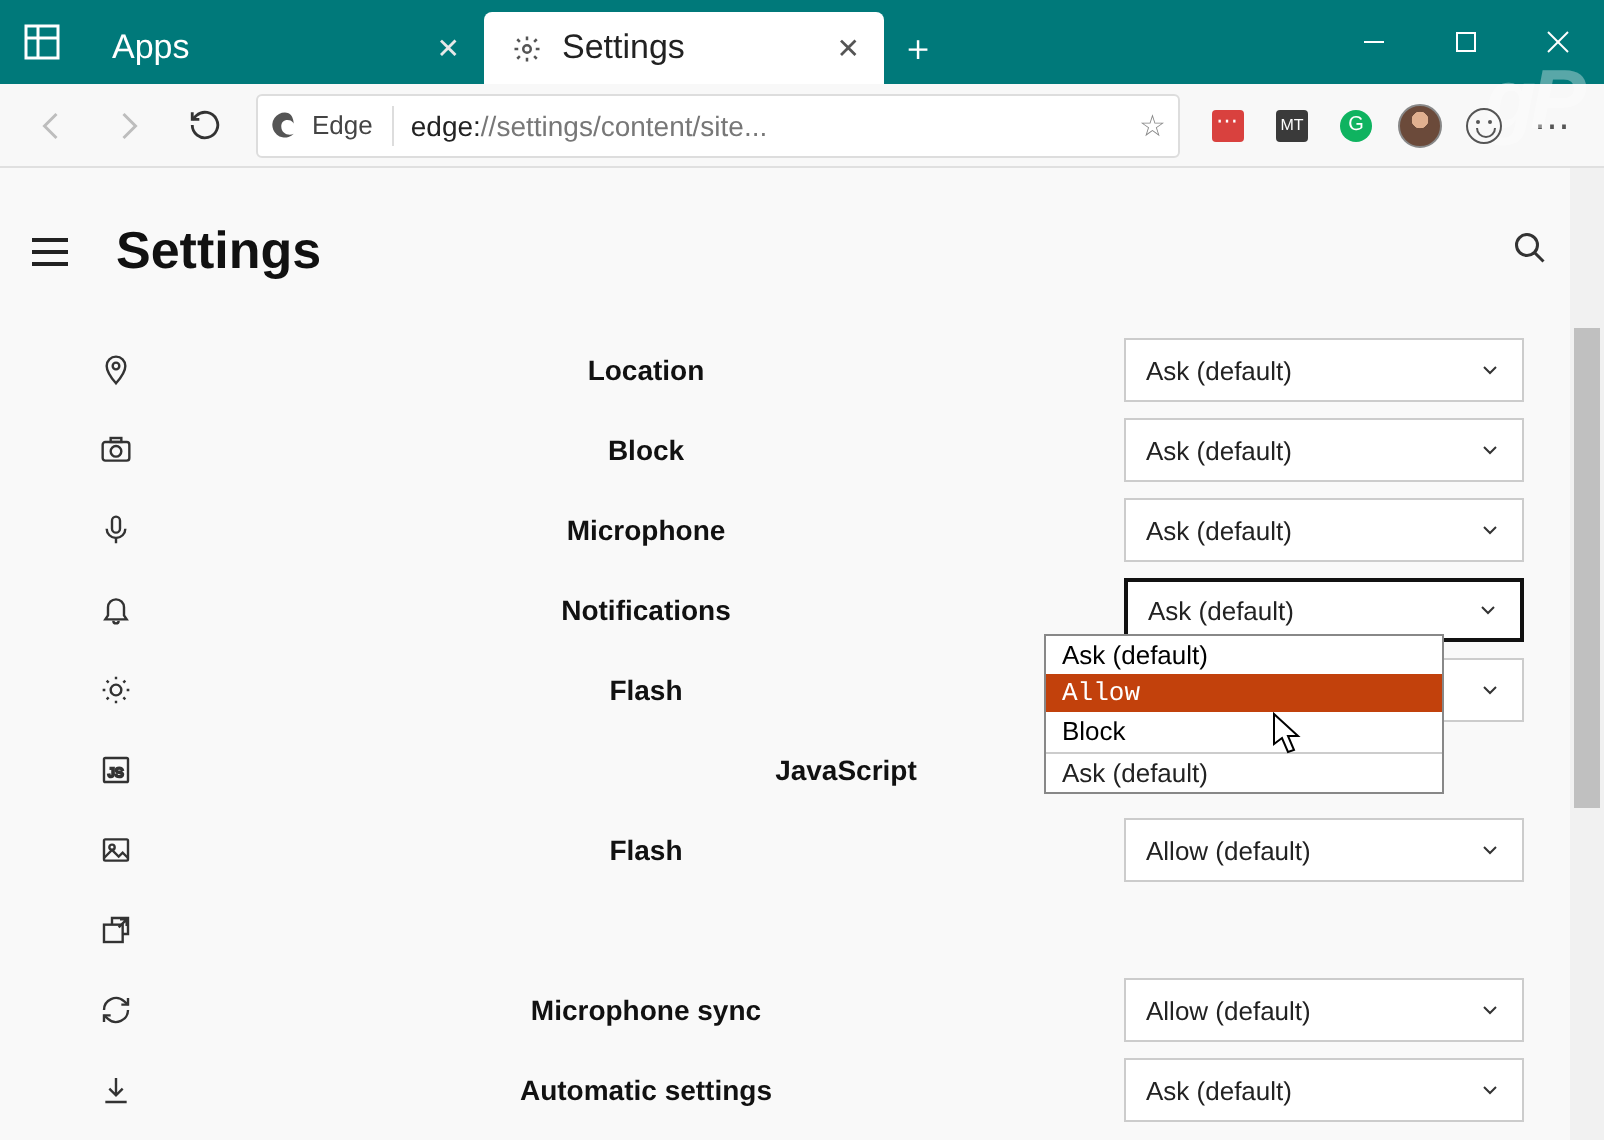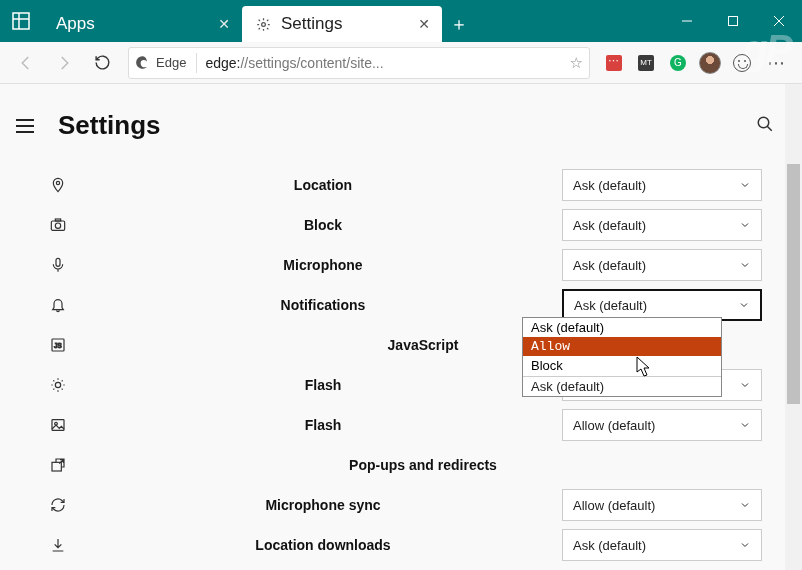--- a/index.html
+++ b/index.html
@@ -362,40 +362,40 @@
         <div class="dropdown">
           <div>Ask (default)</div>
           <div class="hl">Allow</div>
           <div>Block</div>
           <div class="flash-under">Ask (default)</div>
         </div>
       </div>
       <div class="perm-row">
         <span class="perm-icon">
           <svg width="16" height="16" viewBox="0 0 24 24" fill="none" stroke="#333" stroke-width="1.8">
+            <circle cx="12" cy="12" r="4"></circle>
+            <path d="M12 2v2M12 20v2M2 12h2M20 12h2M5 5l1.5 1.5M17.5 17.5L19 19M5 19l1.5-1.5M17.5 6.5L19 5"></path>
+          </svg>
+        </span>
+        <span class="perm-label">Flash</span>
+        <div class="perm-select">
+          <span>Ask (default)</span>
+          <svg class="chev" width="12" height="12" viewBox="0 0 24 24" fill="none" stroke="#333" stroke-width="2">
+            <path d="M6 9l6 6 6-6"></path>
+          </svg>
+        </div>
+      </div>
+      <div class="perm-row">
+        <span class="perm-icon">
+          <svg width="16" height="16" viewBox="0 0 24 24" fill="none" stroke="#333" stroke-width="1.8">
             <rect x="3" y="3" width="18" height="18" rx="1"></rect>
             <text x="6" y="17" font-size="10" font-family="Arial" fill="#333">JS</text>
           </svg>
         </span>
         <span class="perm-label">JavaScript</span>
-      </div>
-      <div class="perm-row">
-        <span class="perm-icon">
-          <svg width="16" height="16" viewBox="0 0 24 24" fill="none" stroke="#333" stroke-width="1.8">
-            <circle cx="12" cy="12" r="4"></circle>
-            <path d="M12 2v2M12 20v2M2 12h2M20 12h2M5 5l1.5 1.5M17.5 17.5L19 19M5 19l1.5-1.5M17.5 6.5L19 5"></path>
-          </svg>
-        </span>
-        <span class="perm-label">Flash</span>
-        <div class="perm-select">
-          <span>Ask (default)</span>
-          <svg class="chev" width="12" height="12" viewBox="0 0 24 24" fill="none" stroke="#333" stroke-width="2">
-            <path d="M6 9l6 6 6-6"></path>
-          </svg>
-        </div>
       </div>
       <div class="perm-row">
         <span class="perm-icon">
           <svg width="16" height="16" viewBox="0 0 24 24" fill="none" stroke="#333" stroke-width="1.8">
             <rect x="3" y="4" width="18" height="16" rx="1"></rect>
             <circle cx="9" cy="10" r="2"></circle>
             <path d="M3 18l6-6 5 5 3-3 4 4"></path>
           </svg>
         </span>
         <span class="perm-label">Flash</span>
@@ -406,21 +406,20 @@
           </svg>
         </div>
       </div>
       <div class="perm-row">
         <span class="perm-icon">
           <svg width="16" height="16" viewBox="0 0 24 24" fill="none" stroke="#333" stroke-width="1.8">
             <rect x="3" y="8" width="14" height="13"></rect>
             <path d="M9 8V3h12v12h-4M14 10l6-6M20 4v5M20 4h-5"></path>
           </svg>
         </span>
-        <span class="perm-label">Pop-ups and redirects</span>
       </div>
       <div class="perm-row">
         <span class="perm-icon">
           <svg width="16" height="16" viewBox="0 0 24 24" fill="none" stroke="#333" stroke-width="1.8">
             <path d="M3 12a9 9 0 0 1 15-6.7L21 8M21 12a9 9 0 0 1-15 6.7L3 16"></path>
             <path d="M21 3v5h-5M3 21v-5h5"></path>
           </svg>
         </span>
         <span class="perm-label">Microphone sync</span>
         <div class="perm-select">
@@ -429,21 +428,21 @@
             <path d="M6 9l6 6 6-6"></path>
           </svg>
         </div>
       </div>
       <div class="perm-row">
         <span class="perm-icon">
           <svg width="16" height="16" viewBox="0 0 24 24" fill="none" stroke="#333" stroke-width="1.8">
             <path d="M12 3v13M7 11l5 5 5-5M4 21h16"></path>
           </svg>
         </span>
-        <span class="perm-label">Location downloads</span>
+        <span class="perm-label">Automatic settings</span>
         <div class="perm-select">
           <span>Ask (default)</span>
           <svg class="chev" width="12" height="12" viewBox="0 0 24 24" fill="none" stroke="#333" stroke-width="2">
             <path d="M6 9l6 6 6-6"></path>
           </svg>
         </div>
       </div>
     </div>
 </div>
 

